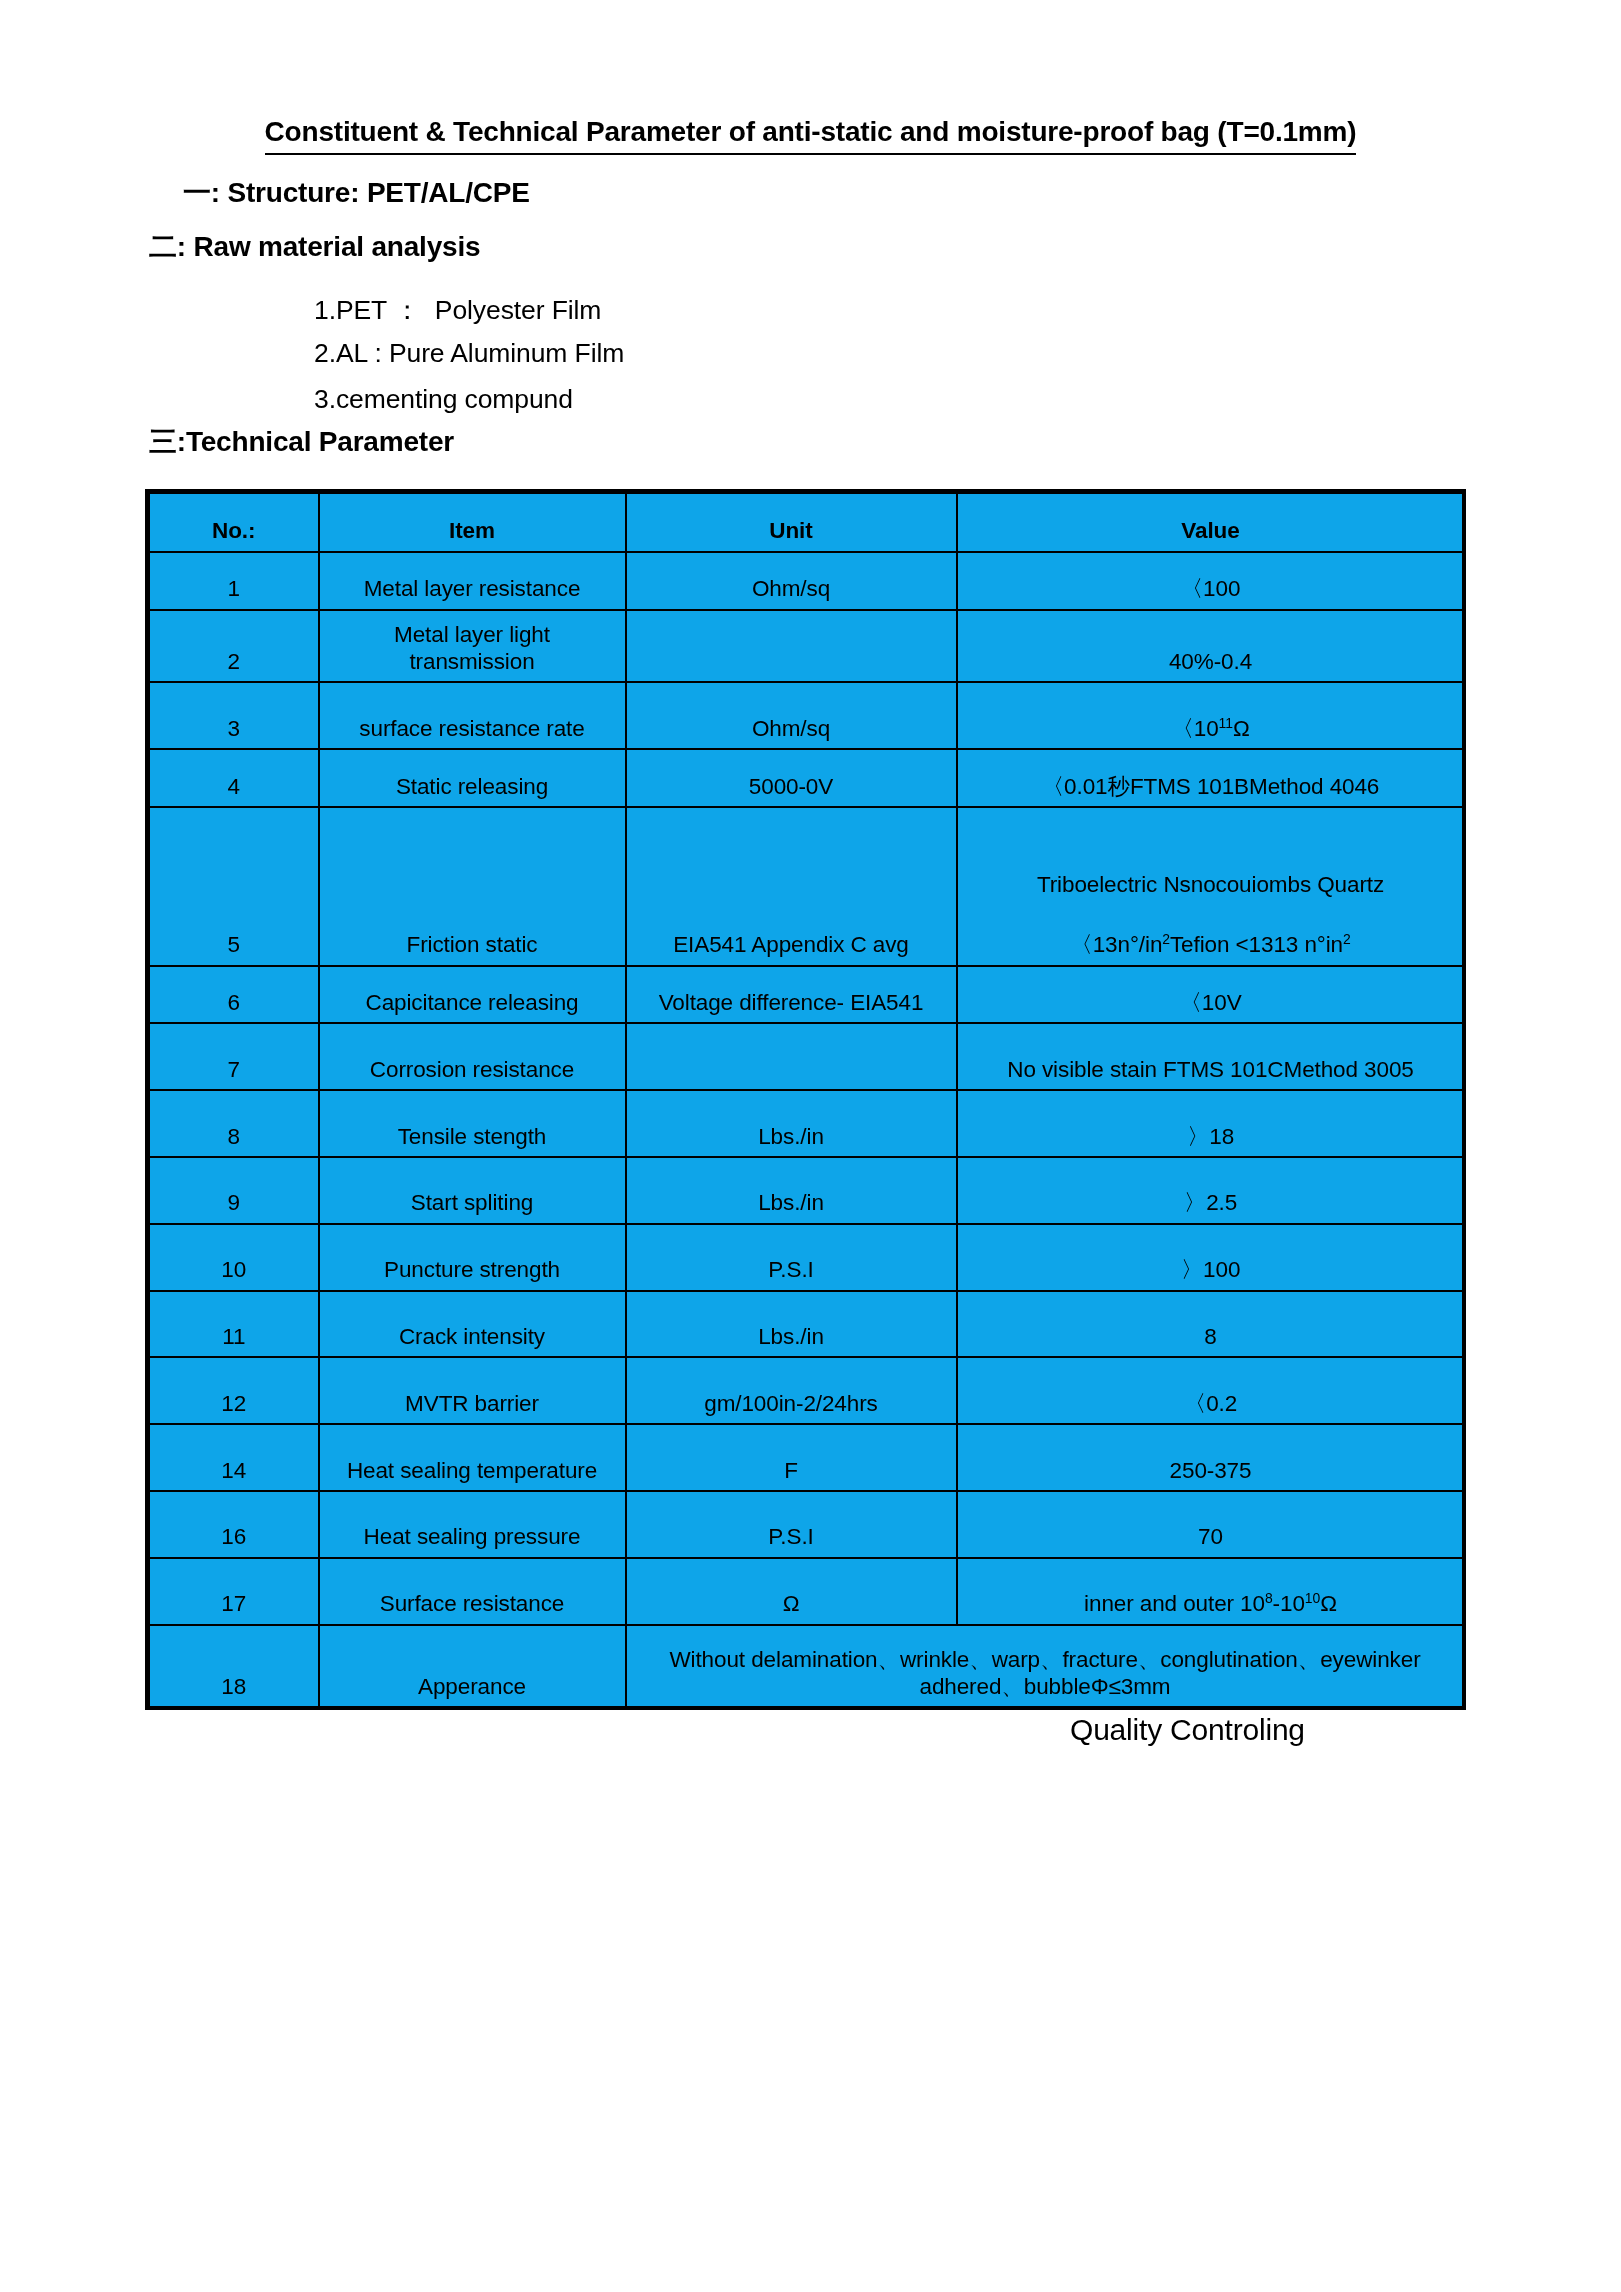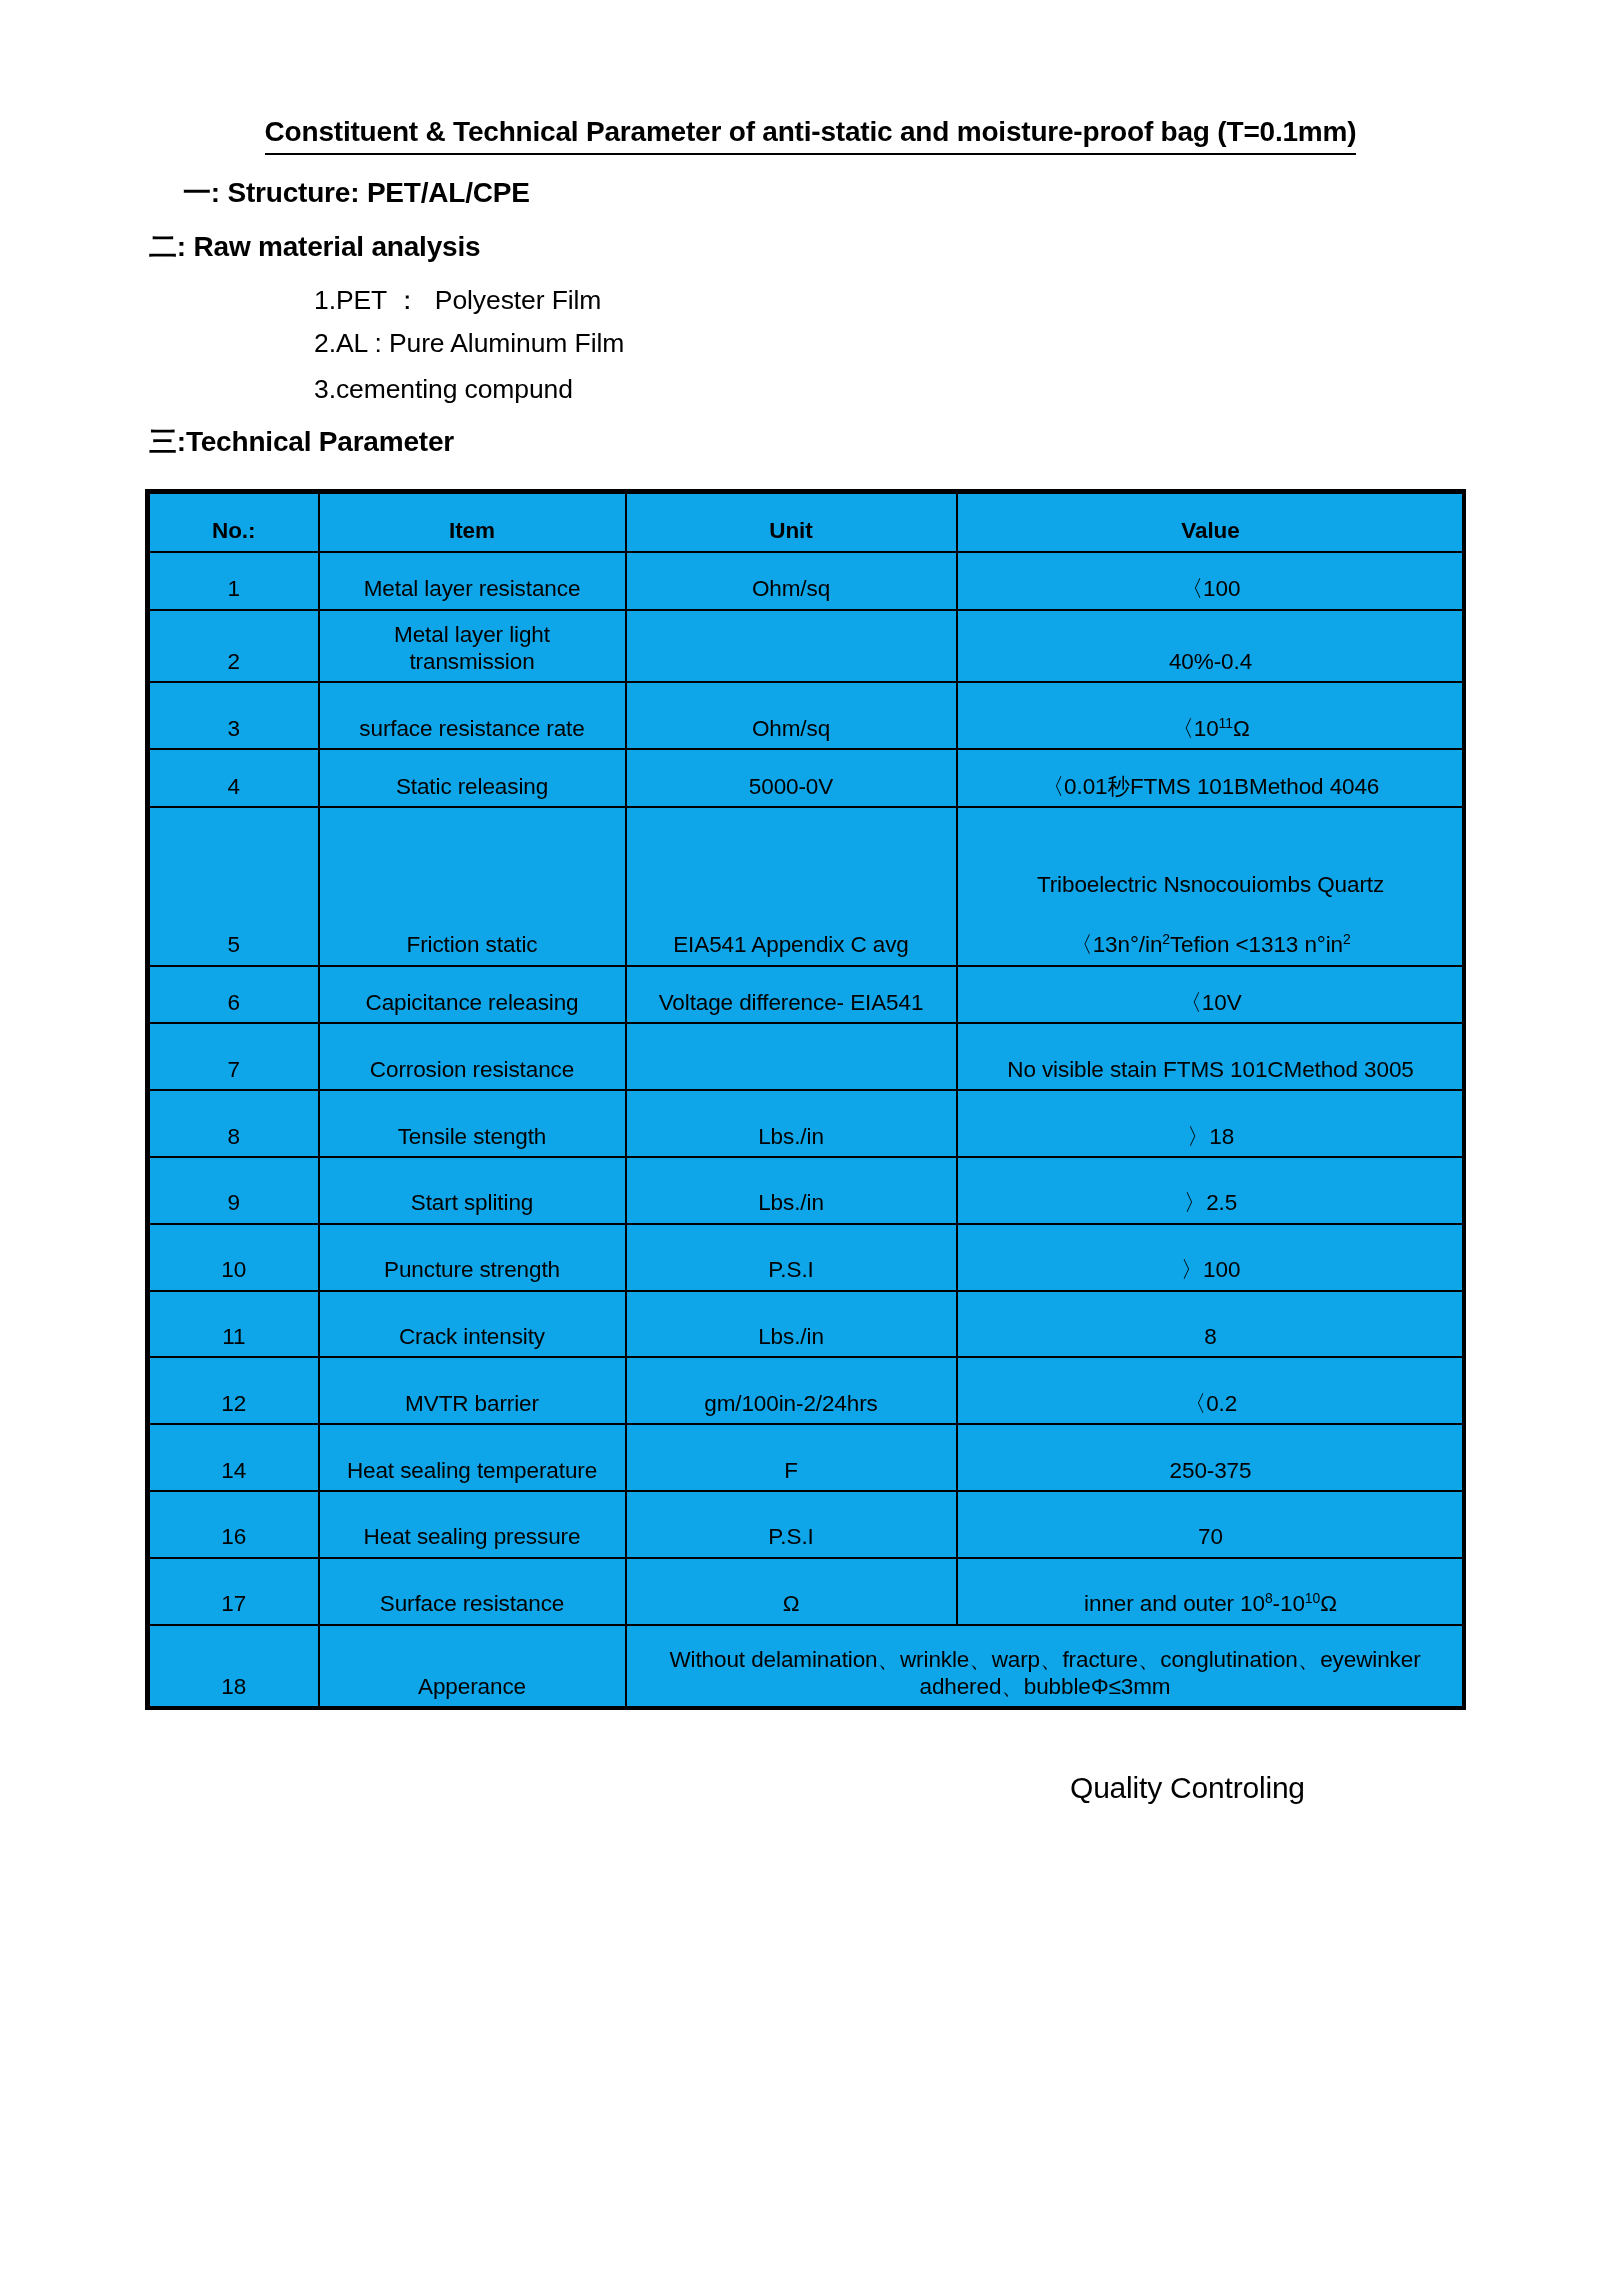--- a/index.html
+++ b/index.html
@@ -54,20 +54,21 @@
   #sec3 { top: 423px; }
 
   
   .sub-item {
     position: absolute;
     left: 314px;
     font-size: 26.5px;
     font-weight: normal;
     white-space: pre;
     letter-spacing: -0.1px;
+    margin-top: 10px;
   }
   #sub1 { top: 282px; }
   #sub2 { top: 328px; }
   #sub3 { top: 374px; }
 
   
   .tbl-wrap {
     position: absolute;
     left: 145px;
     top: 489px;
@@ -111,21 +112,21 @@
   td.r-tall  { height: 55px; }
   td.r-xtall { height: 147px; }
   td.r-last  { height: 71px; }
 
   sup { font-size: 0.62em; vertical-align: super; line-height: 0; }
   .twoline { display: block; }
 
   
   .footer-sign {
     position: absolute;
-    top: 1771px;
+    top: 1713px;
     left: 1070px;
     font-size: 30px;
     white-space: nowrap;
     letter-spacing: -0.2px;
   }
 </style>
 </head>
 <body>
 
 <div class="page">

